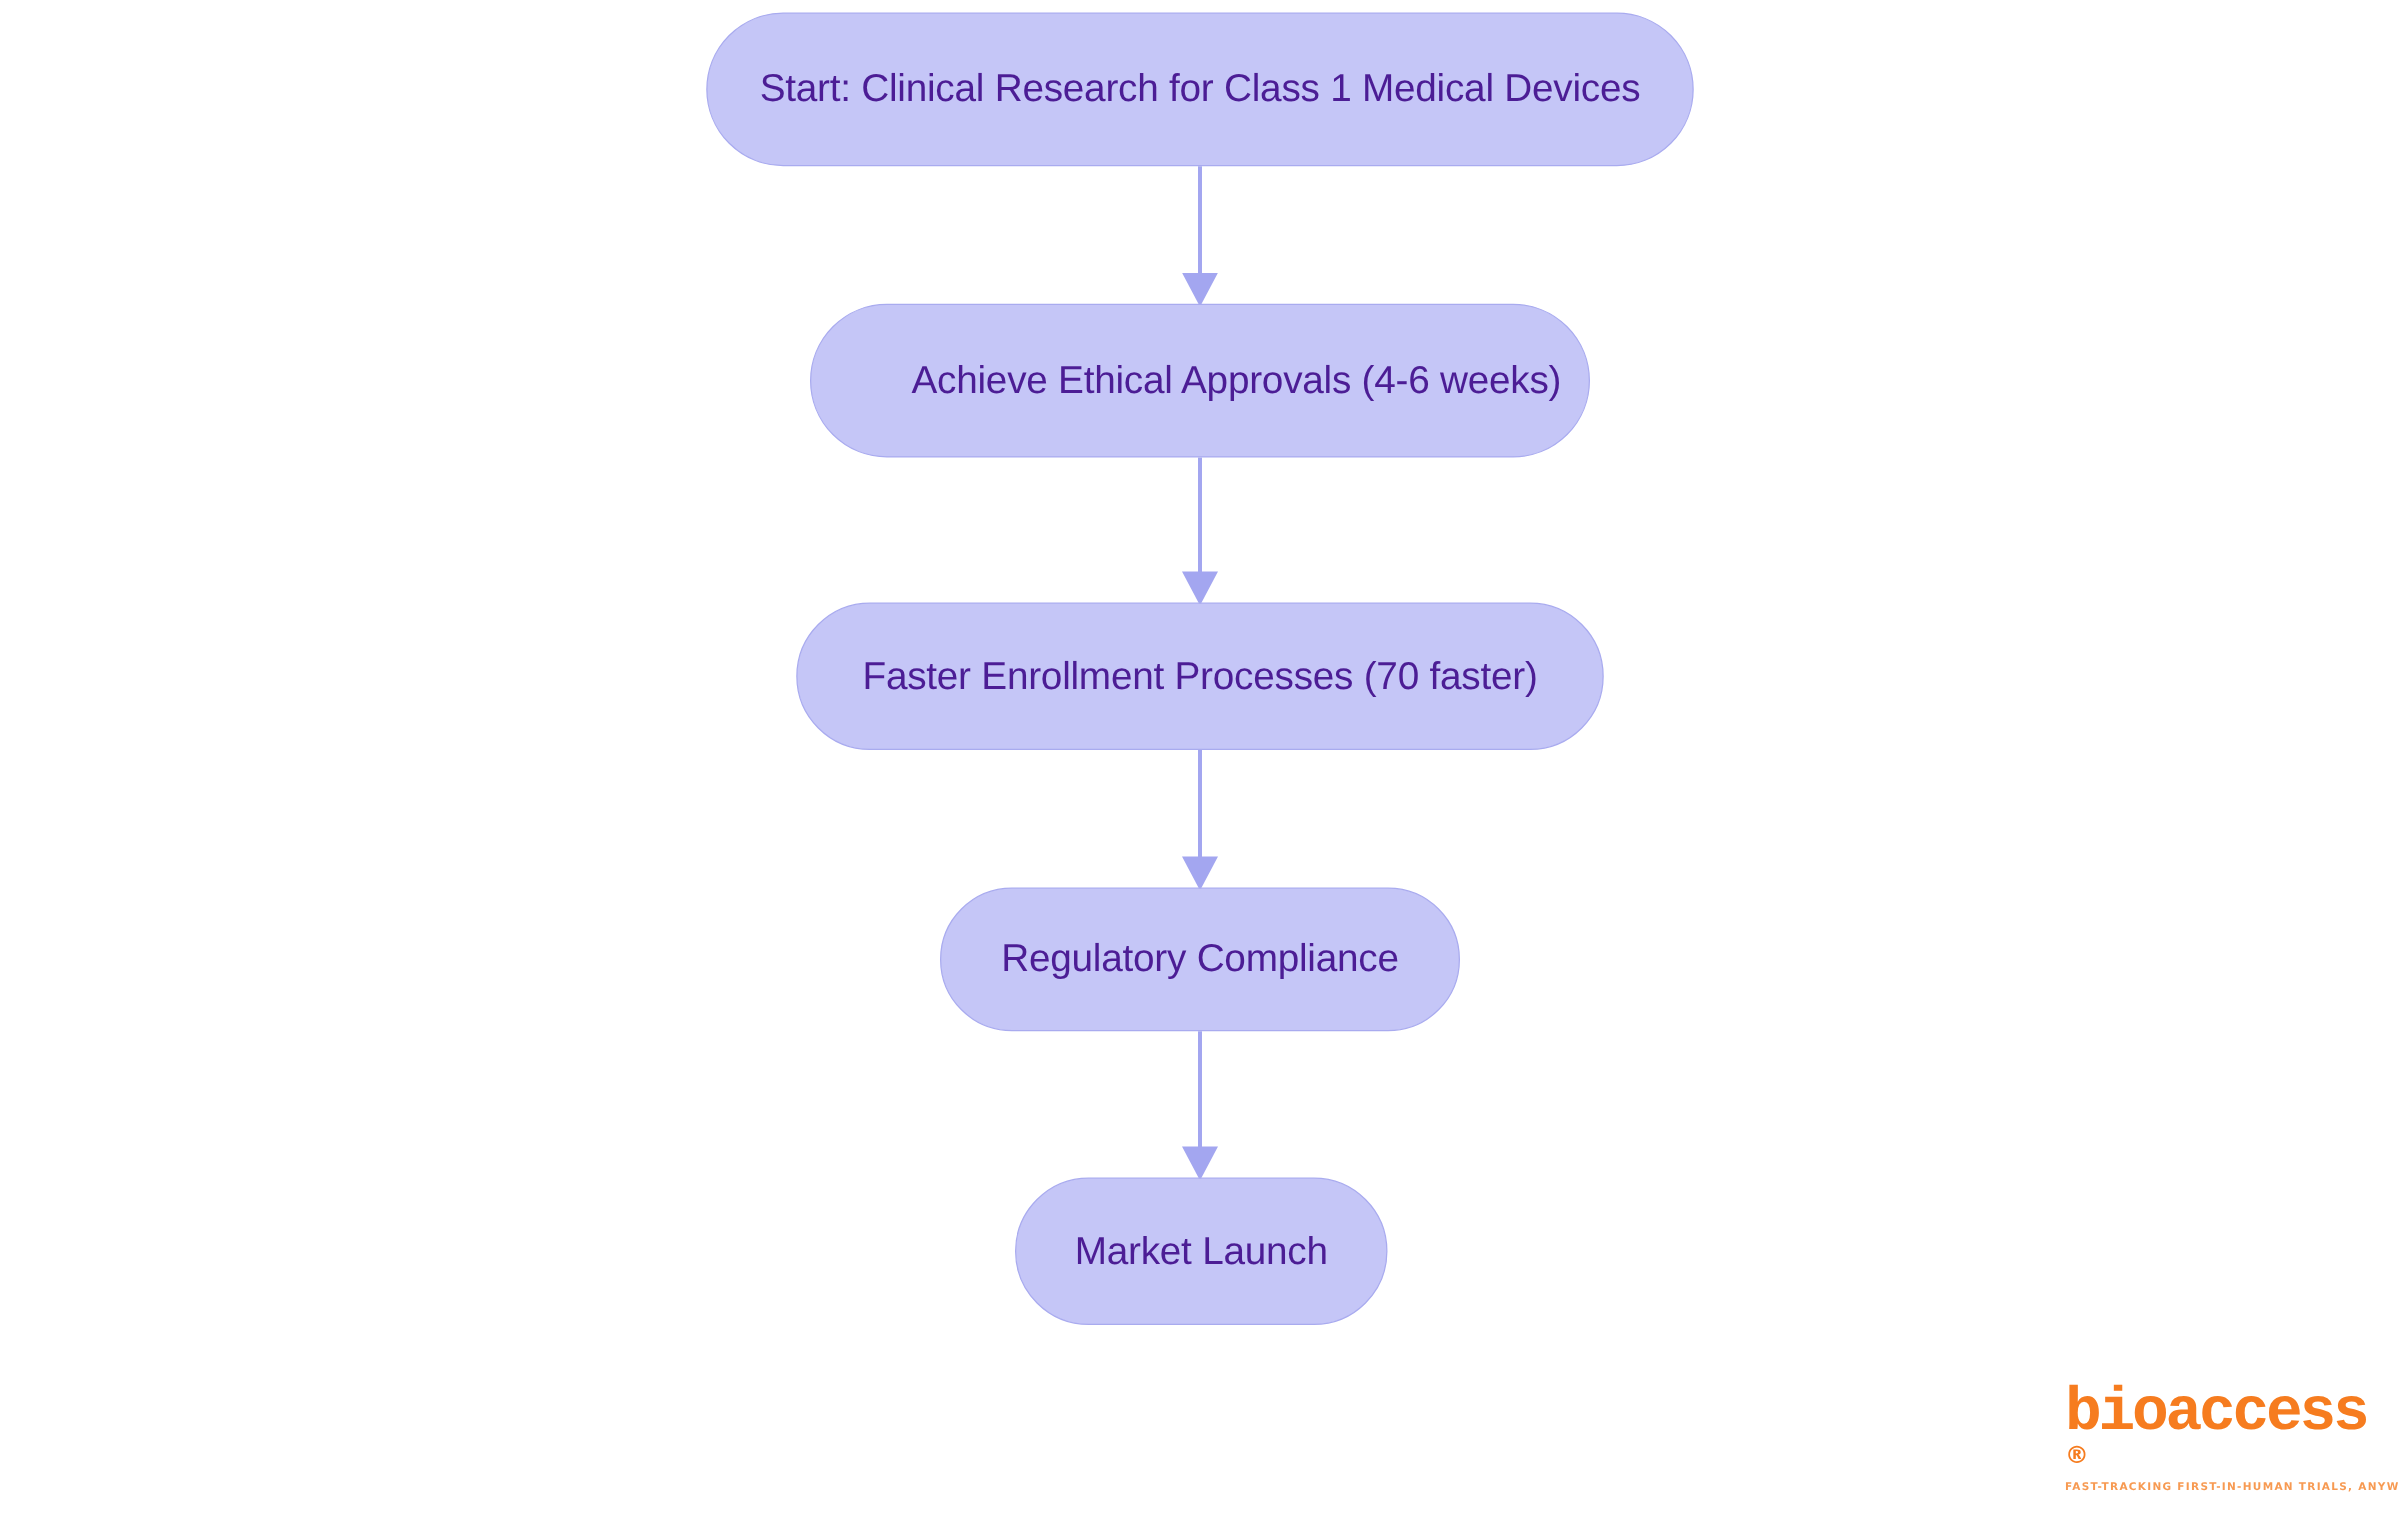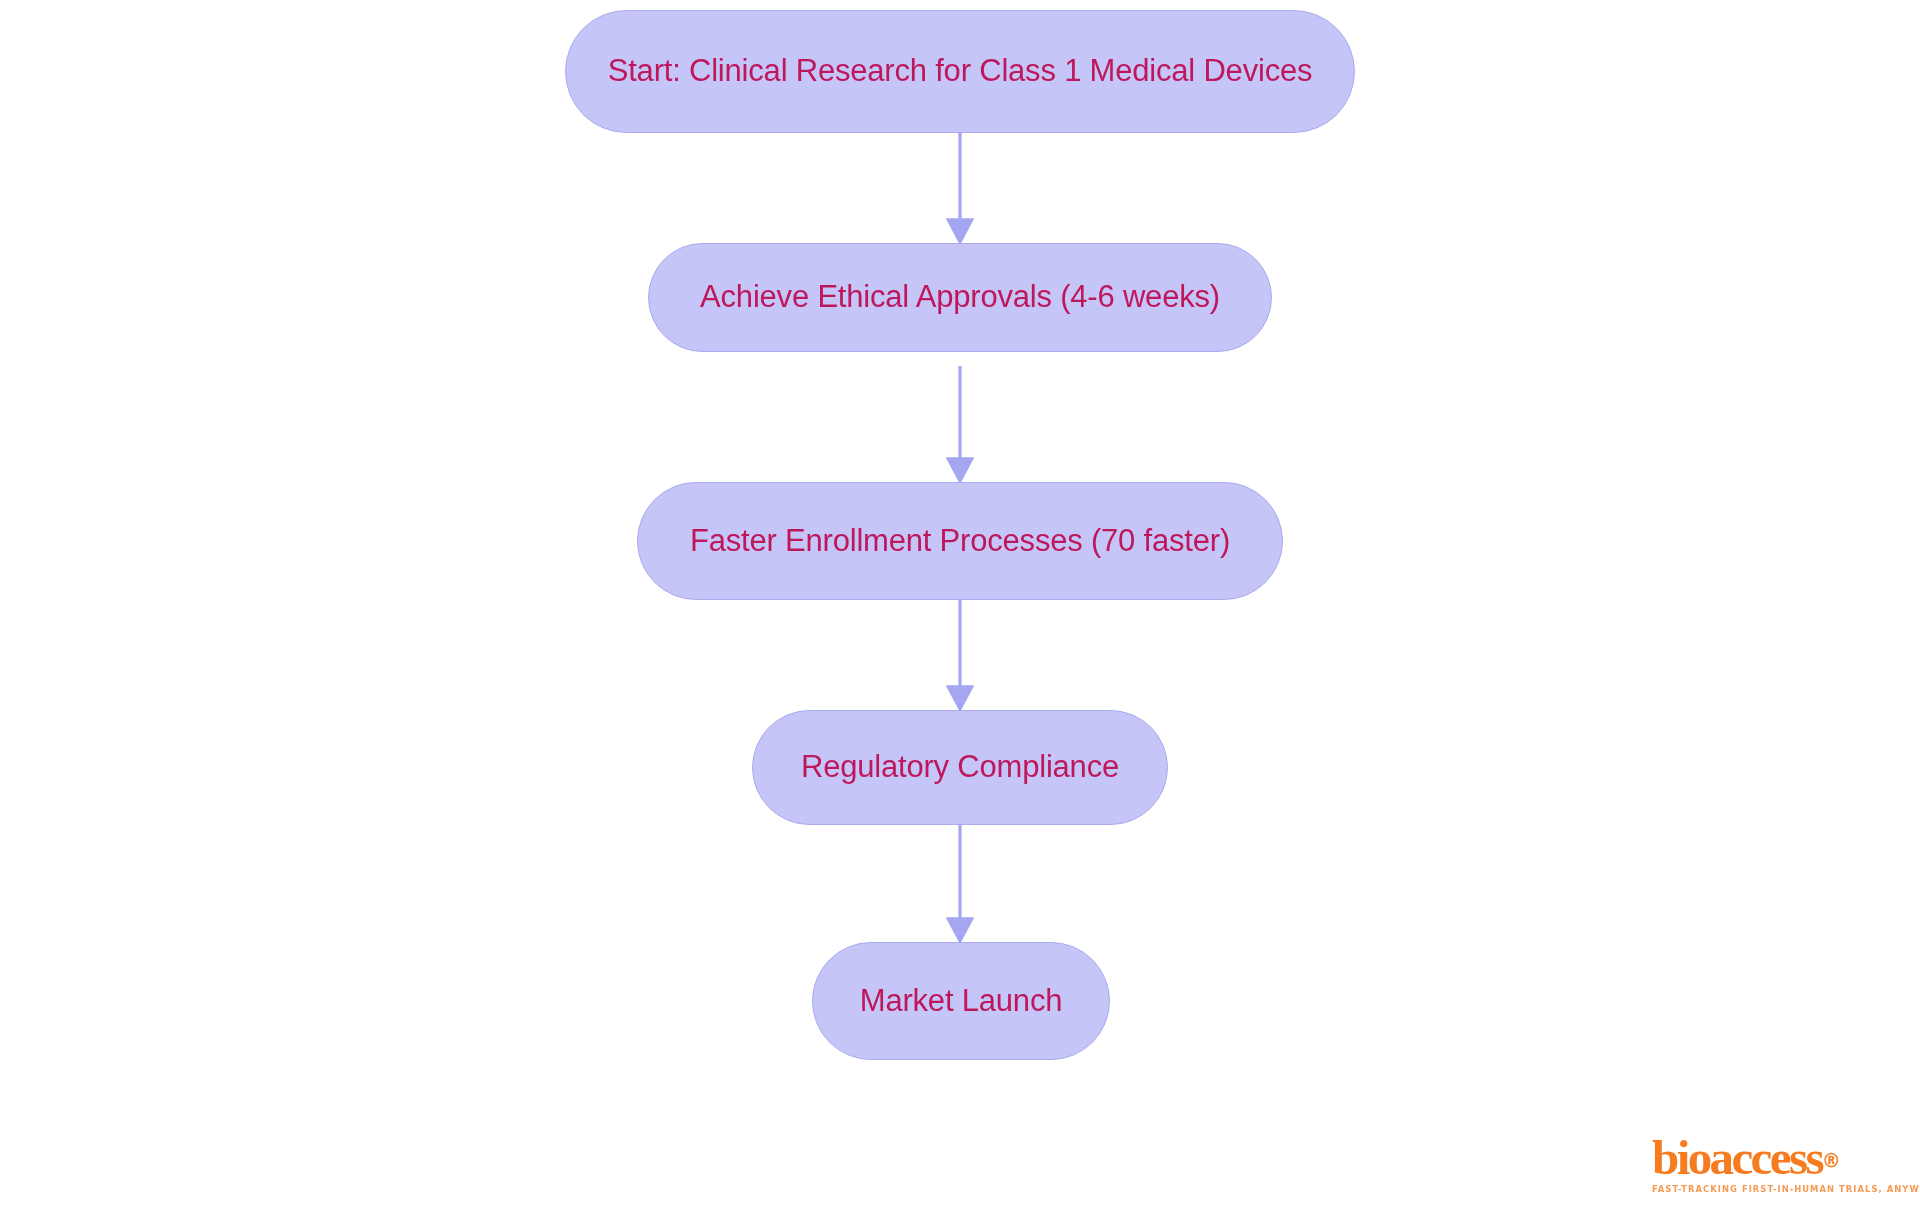--- a/index.html
+++ b/index.html
@@ -30,40 +30,40 @@
     box-sizing: border-box;
     display: flex;
     align-items: center;
     justify-content: center;
     background: #c5c6f7;
     border: 1.6px solid #a9abef;
     border-radius: 999px;
     text-align: center;
   }
   .node-label {
-    color: #be185d;
+    color: #4c1d95;
     font-family: "Liberation Sans", sans-serif;
     font-size: 31px;
     font-weight: 400;
     letter-spacing: -0.2px;
     line-height: 1.1;
     white-space: nowrap;
     padding: 0 22px;
   }
   #logo {
     position: absolute;
     right: 28px;
     bottom: 22px;
     width: 240px;
     text-align: left;
     user-select: none;
   }
   .logo-word {
     color: #f67c1f;
-    font-family: Liberation Serif, serif;
+    font-family: Liberation Mono, monospace;
     font-size: 49px;
     font-weight: 700;
     letter-spacing: -2.6px;
     line-height: 1;
     display: inline-block;
   }
   .logo-reg {
     color: #f67c1f;
     font-family: "DejaVu Sans", sans-serif;
     font-size: 19px;
@@ -101,21 +101,21 @@
 
     <line x1="960" y1="600" x2="960" y2="689" stroke="#a3a6f0" stroke-width="3.2" marker-end="url(#arrowhead)"></line>
 
     <line x1="960" y1="825" x2="960" y2="921" stroke="#a3a6f0" stroke-width="3.2" marker-end="url(#arrowhead)"></line>
   </svg>
 
   <div class="node" id="node-start" style="left:565px; top:10px; width:790px; height:123px;">
     <span class="node-label">Start: Clinical Research for Class 1 Medical Devices</span>
   </div>
 
-  <div class="node" id="node-ethics" style="left:648px; top:243px; width:624px; height:109px;">
+  <div class="node" id="node-ethics" style="left:648px; top:243px; width:624px; height:123px;justify-content:flex-end;">
     <span class="node-label">Achieve Ethical Approvals (4-6 weeks)</span>
   </div>
 
   <div class="node" id="node-enrollment" style="left:637px; top:482px; width:646px; height:118px;">
     <span class="node-label">Faster Enrollment Processes (70 faster)</span>
   </div>
 
   <div class="node" id="node-compliance" style="left:752px; top:710px; width:416px; height:115px;">
     <span class="node-label">Regulatory Compliance</span>
   </div>

